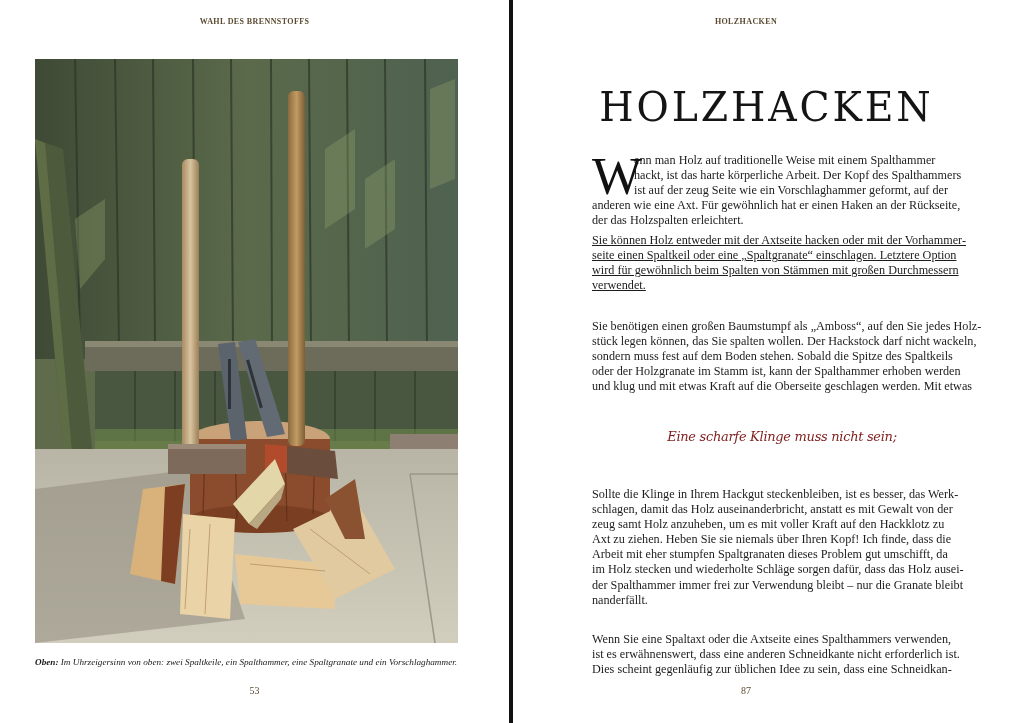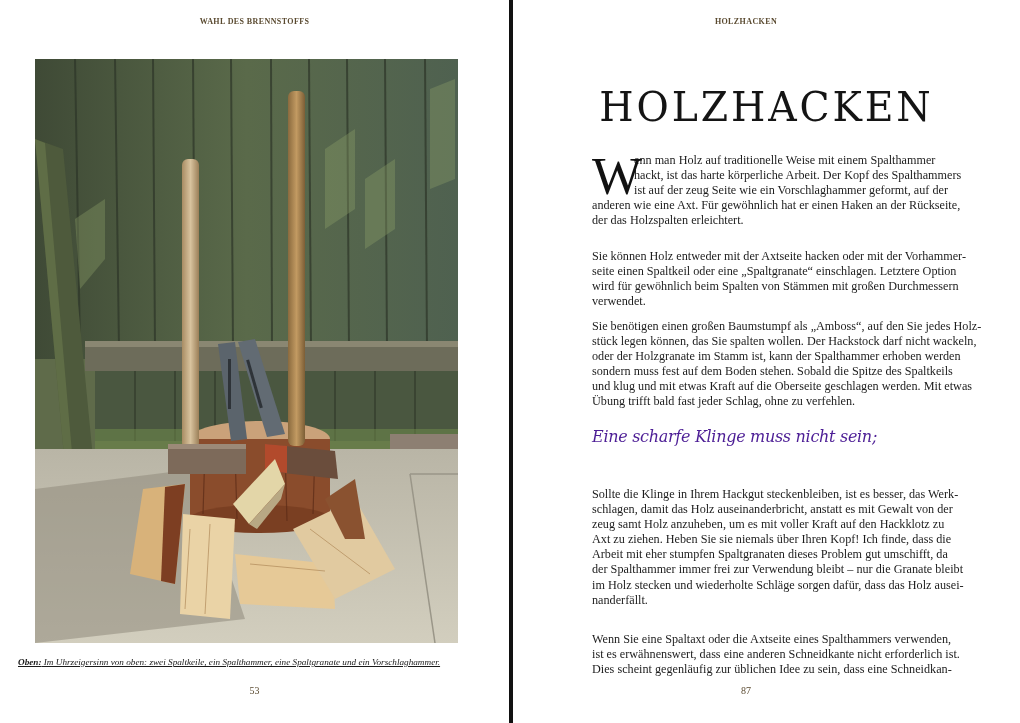--- a/index.html
+++ b/index.html
@@ -22,23 +22,23 @@
   }
 
   
   .photo {
     position: absolute; left: 35px; top: 59px; width: 423px; height: 584px;
     overflow: hidden; background: #5f6b4a;
   }
   .photo svg { display: block; width: 100%; height: 100%; }
 
   .caption {
-    position: absolute; left: 18px; top: 657px; width: 430px;
+    position: absolute; left: 35px; top: 657px; width: 430px;
     font-size: 9.2px; font-style: italic; color: #1a1a1a;
-    font-family: "Liberation Serif", serif; white-space: nowrap; text-decoration: underline;
+    font-family: "Liberation Serif", serif; white-space: nowrap;
   }
   .caption b { font-weight: bold; }
 
   
   .chapter-title {
     position: absolute; top: 83px; left: 0; width: 507px; text-align: center;
     font-size: 41px; letter-spacing: 3px; color: #141414; font-weight: normal;
     font-family: "DejaVu Serif", "Liberation Serif", serif;
     transform: scaleX(0.96);
   }
@@ -48,27 +48,28 @@
     font-family: "Liberation Serif", serif;
   }
   .para1 { top: 153px; }
   .para1 .line { display: block; white-space: nowrap; }
   .para1 .indent { padding-left: 42px; }
   .dropcap {
     position: absolute; left: 0; top: 1px;
     font-size: 53px; line-height: 44px; color: #111;
     font-family: "Liberation Serif", serif;
   }
-  .para2 { top: 249px; }
+  .para2 { top: 233px; text-decoration: underline; }
   .para3 { top: 319px; }
   .pullquote {
     position: absolute; left: 79px; top: 424px; width: 380px;
-    font-size: 16px; line-height: 25px; font-style: italic; color: #4c1d95;
+    font-size: 13px; line-height: 25px; font-style: italic; color: #7f1d1d;
     font-family: "DejaVu Serif", "Liberation Serif", serif;
     letter-spacing: -0.3px;
+    text-align: center;
   }
   .para4 { top: 487px; }
   .para5 { top: 632px; }
   .body-text .line { display: block; white-space: nowrap; }
 </style>
 </head>
 <body>
 
 <div class="page page-left">
   <div class="running-head">WAHL DES BRENNSTOFFS</div>
@@ -211,38 +212,37 @@
   <div class="body-text para2">
     <span class="line">Sie können Holz entweder mit der Axtseite hacken oder mit der Vorhammer-</span>
     <span class="line">seite einen Spaltkeil oder eine „Spaltgranate“ einschlagen. Letztere Option</span>
     <span class="line">wird für gewöhnlich beim Spalten von Stämmen mit großen Durchmessern</span>
     <span class="line">verwendet.</span>
   </div>
 
   <div class="body-text para3">
     <span class="line">Sie benötigen einen großen Baumstumpf als „Amboss“, auf den Sie jedes Holz-</span>
     <span class="line">stück legen können, das Sie spalten wollen. Der Hackstock darf nicht wackeln,</span>
+    <span class="line">sondern muss fest auf dem Boden stehen. Sobald die Spitze des Spaltkeils</span>
     <span class="line">oder der Holzgranate im Stamm ist, kann der Spalthammer erhoben werden</span>
-    <span class="line">sondern muss fest auf dem Boden stehen. Sobald die Spitze des Spaltkeils</span>
     <span class="line">und klug und mit etwas Kraft auf die Oberseite geschlagen werden. Mit etwas</span>
-    <span class="line">Übung trifft bald fast jeder Schlag, ohne zu verfehlen.</span>
   </div>
 
   <div class="pullquote">
     <span class="line" style="display:block">Eine scharfe Klinge muss nicht sein;</span>
   </div>
 
   <div class="body-text para4">
     <span class="line">Sollte die Klinge in Ihrem Hackgut steckenbleiben, ist es besser, das Werk-</span>
     <span class="line">schlagen, damit das Holz auseinanderbricht, anstatt es mit Gewalt von der</span>
     <span class="line">zeug samt Holz anzuheben, um es mit voller Kraft auf den Hackklotz zu</span>
     <span class="line">Axt zu ziehen. Heben Sie sie niemals über Ihren Kopf! Ich finde, dass die</span>
     <span class="line">Arbeit mit eher stumpfen Spaltgranaten dieses Problem gut umschifft, da</span>
+    <span class="line">im Holz stecken und wiederholte Schläge sorgen dafür, dass das Holz ausei-</span>
     <span class="line">der Spalthammer immer frei zur Verwendung bleibt – nur die Granate bleibt</span>
-    <span class="line">im Holz stecken und wiederholte Schläge sorgen dafür, dass das Holz ausei-</span>
     <span class="line">nanderfällt.</span>
   </div>
 
   <div class="body-text para5">
     <span class="line">Wenn Sie eine Spaltaxt oder die Axtseite eines Spalthammers verwenden,</span>
     <span class="line">ist es erwähnenswert, dass eine anderen Schneidkante nicht erforderlich ist.</span>
     <span class="line">Dies scheint gegenläufig zur üblichen Idee zu sein, dass eine Schneidkan-</span>
   </div>
 
   <div class="folio">87</div>

